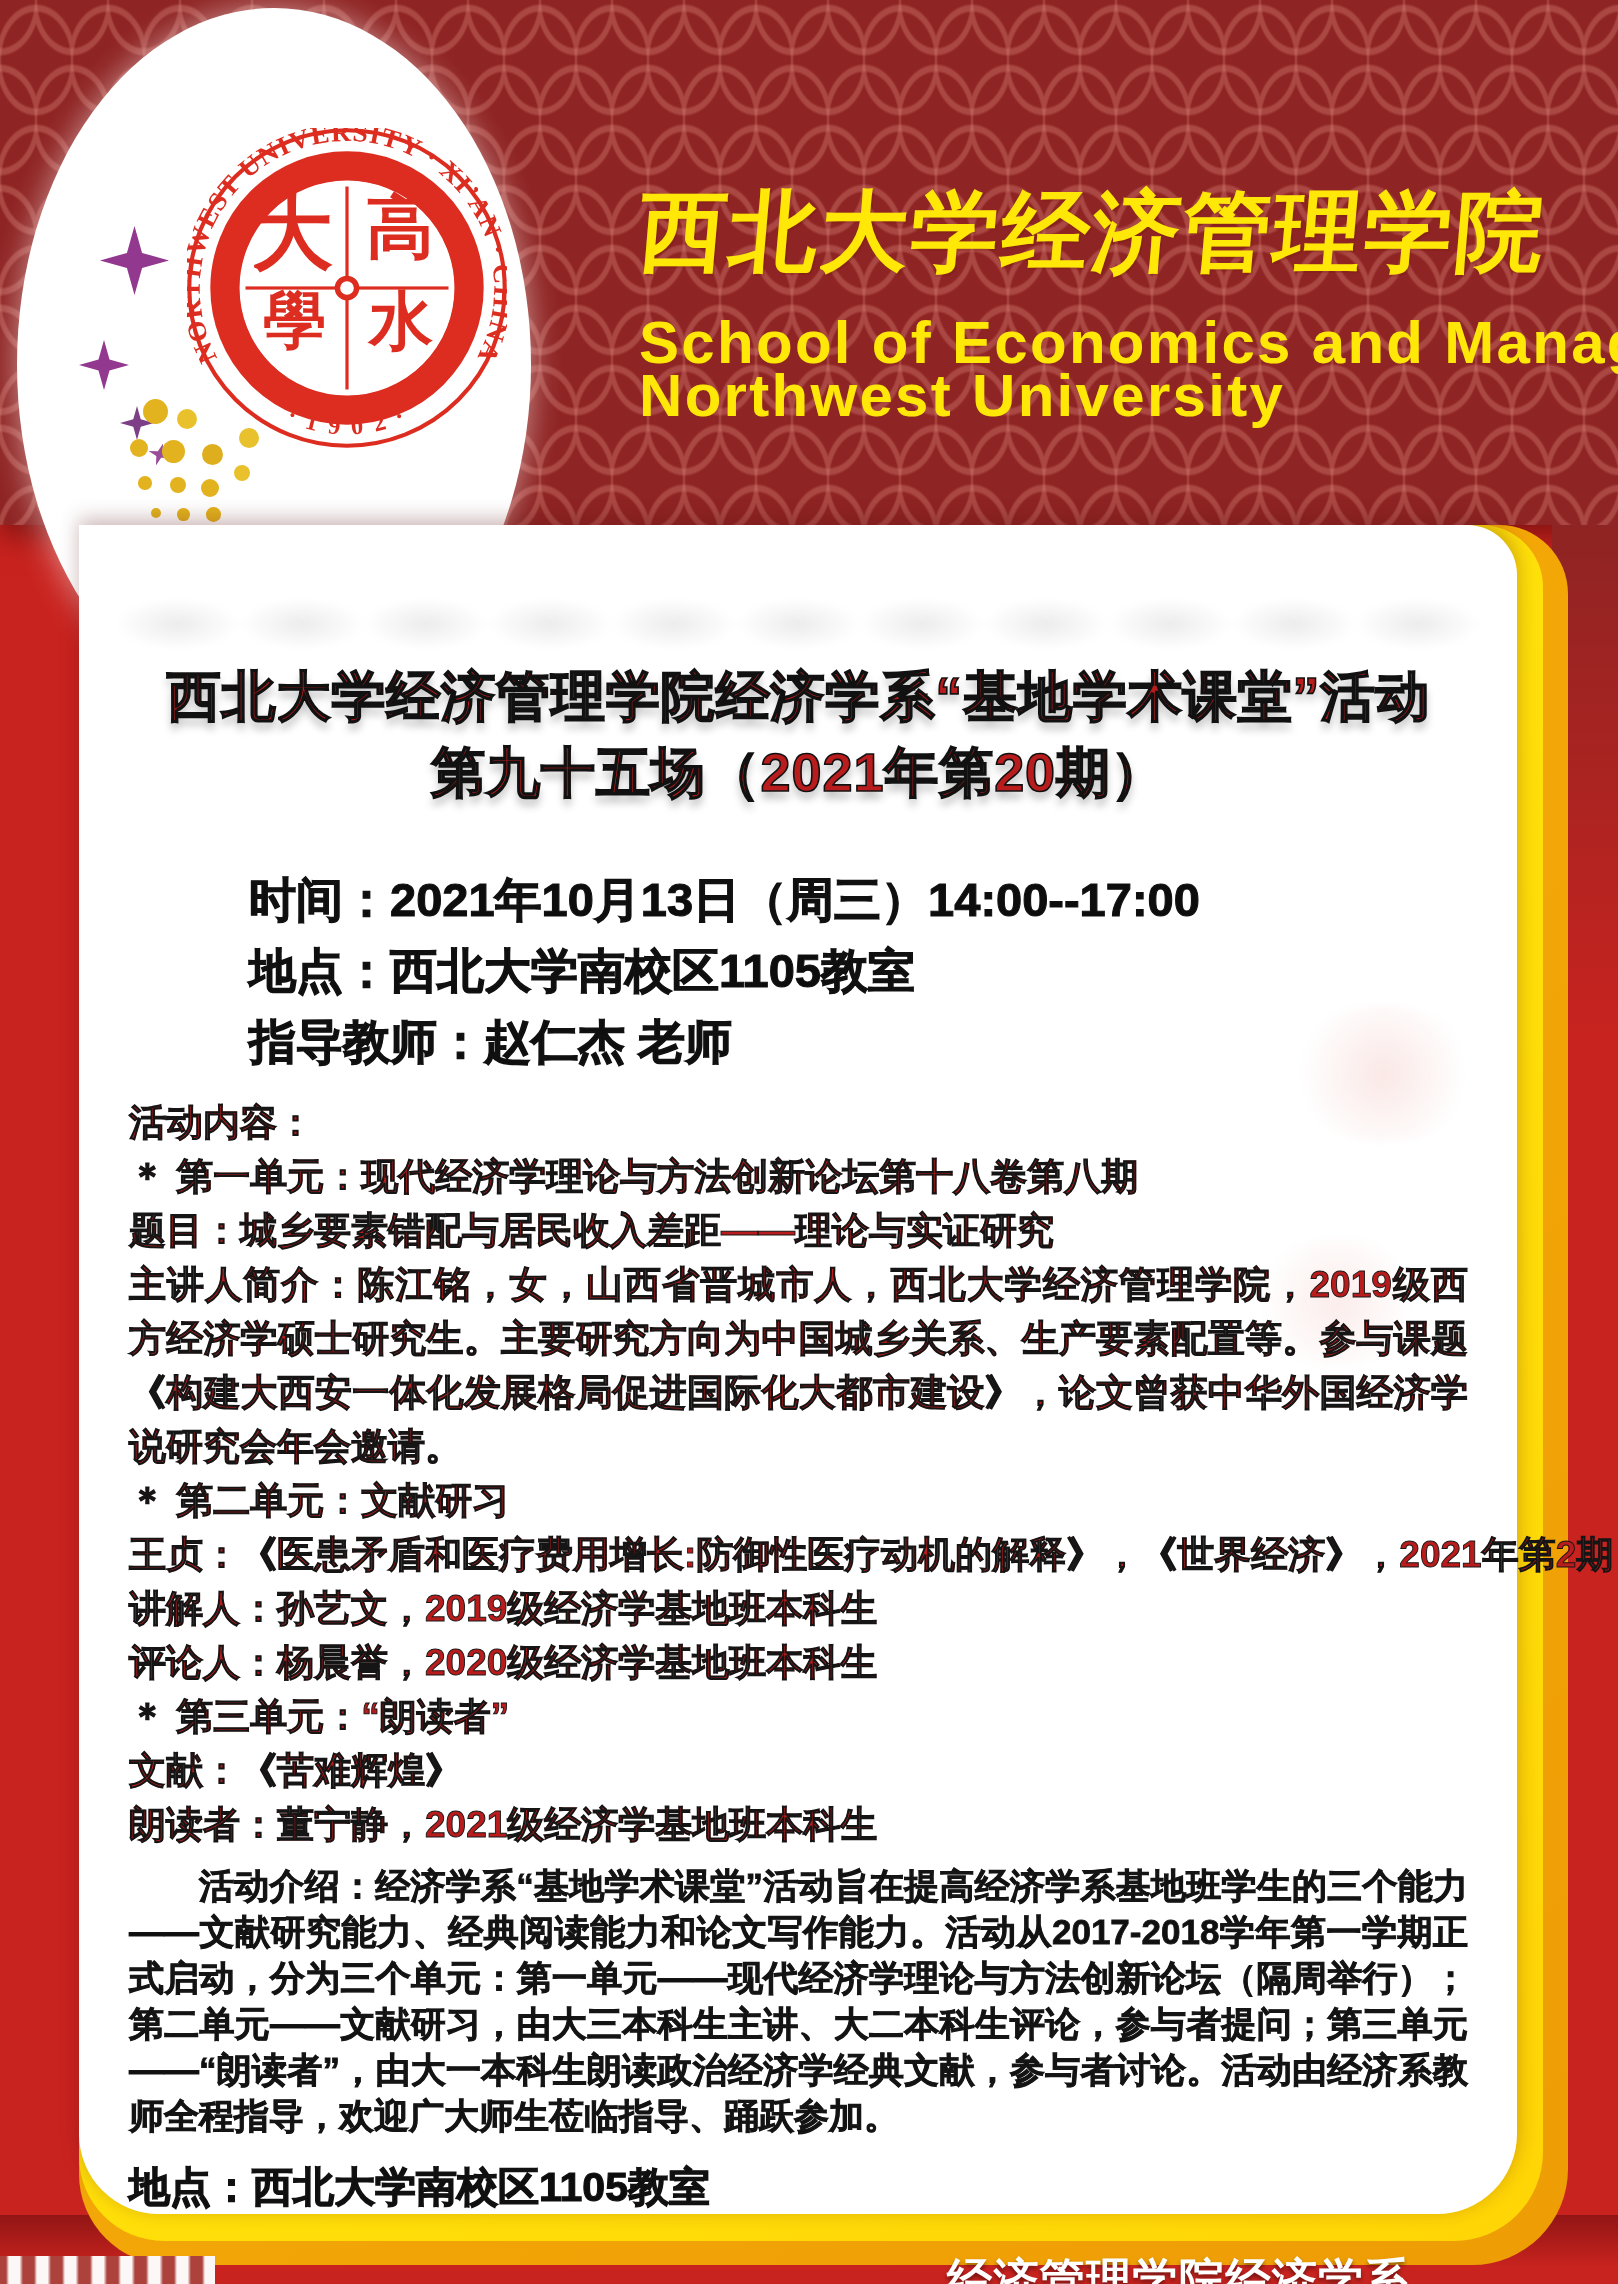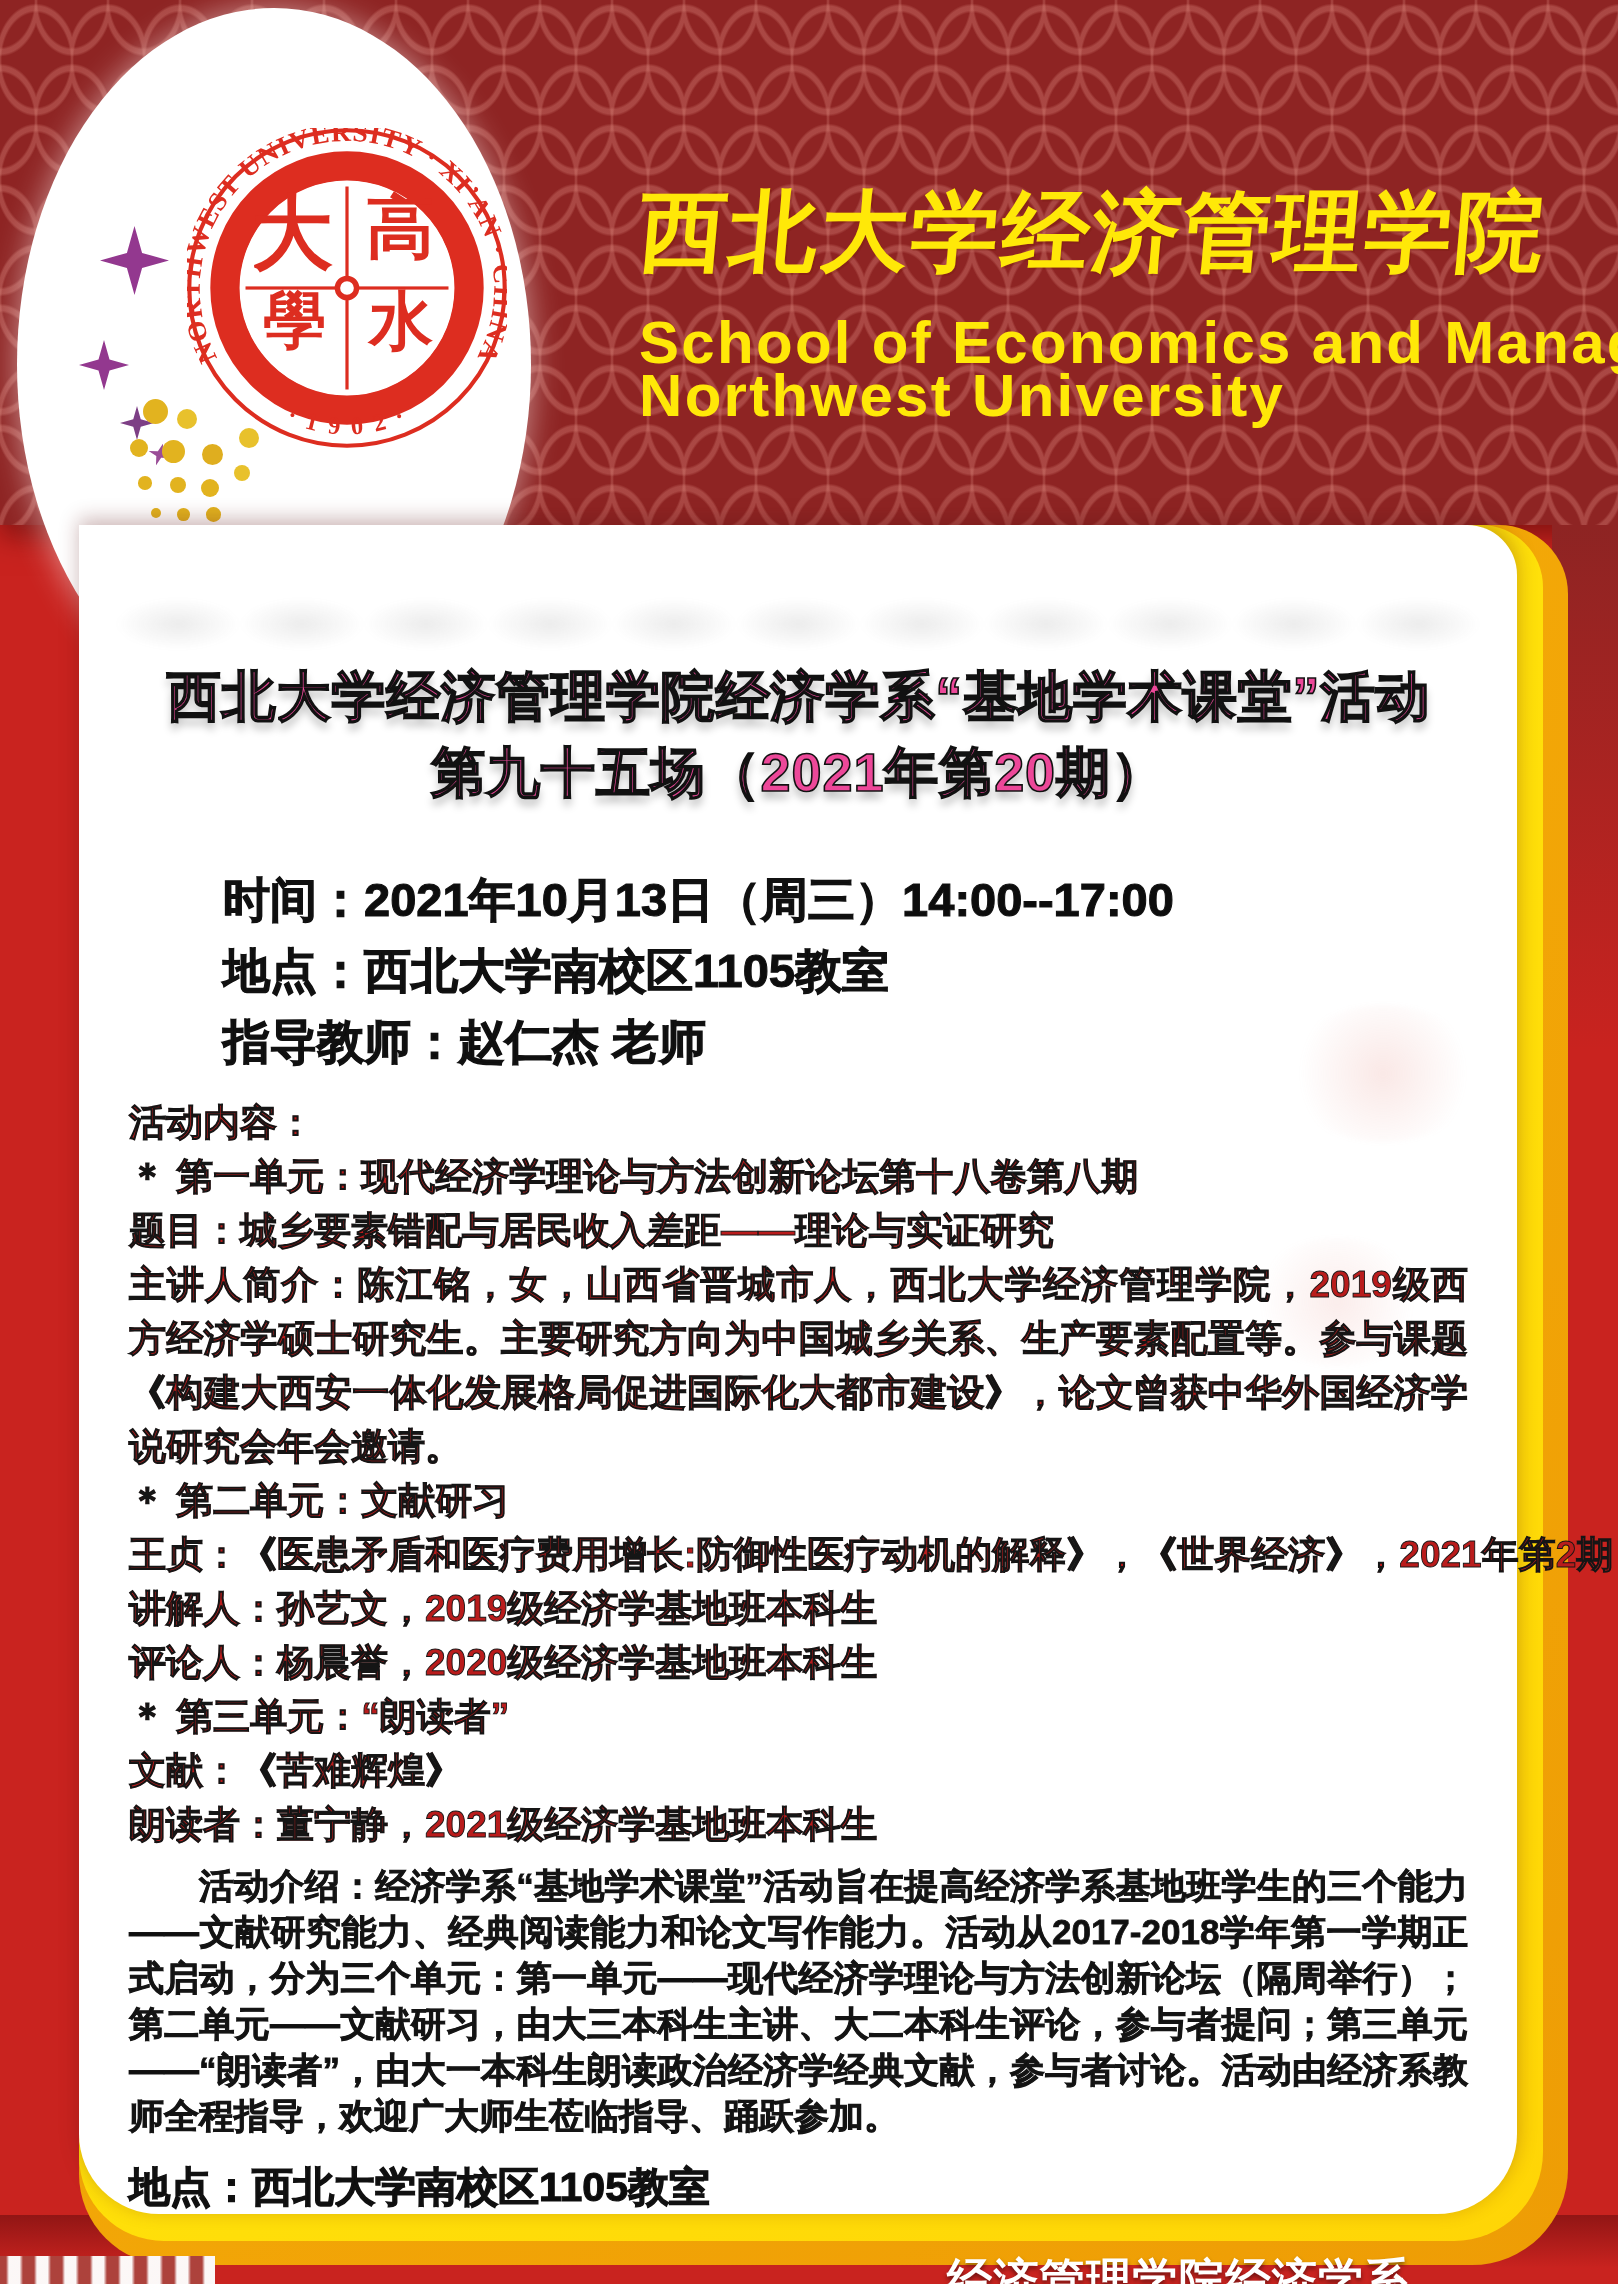--- a/index.html
+++ b/index.html
@@ -65,28 +65,28 @@
     background-image:radial-gradient(closest-side at 50% 60%, rgba(100,100,100,.12), rgba(100,100,100,0));
     background-size:124px 65px;filter:blur(2.3px);
   }
   .blot{position:absolute;filter:blur(2.7px);border-radius:50%;}
   .blot.b1{left:1206px;top:480px;width:196px;height:137px;
     background:radial-gradient(circle,rgba(230,140,130,.20),rgba(230,140,130,0) 70%);}
   .blot.b2{left:1169px;top:713px;width:178px;height:128px;
     background:radial-gradient(circle,rgba(230,140,130,.16),rgba(230,140,130,0) 70%);}
 
   .title{
-    position:relative;text-align:center;color:#ec4899;
+    position:relative;text-align:center;color:#b91c1c;
     font-size:54px;font-weight:700;line-height:76px;letter-spacing:0.9px;
     -webkit-text-stroke:1.6px #111;
     text-shadow:0 7.3px 8.2px rgba(0,0,0,.28);
     white-space:nowrap;
   }
   .info{
-    margin:54px 0 0 94px;font-size:47px;font-weight:700;line-height:71px;
+    margin:54px 0 0 120px;font-size:47px;font-weight:700;line-height:71px;
     color:#0d0d0d;-webkit-text-stroke:1.1px #111;white-space:nowrap;
   }
   .bodylist{
     margin-top:19px;font-size:37px;font-weight:700;line-height:54px;
     color:#b91c1c;-webkit-text-stroke:0.9px #151515;
   }
   .bline{white-space:nowrap;}
   .bpara{white-space:normal;text-align:justify;}
   .intro{
     margin-top:11px;font-size:35px;font-weight:700;line-height:46px;

